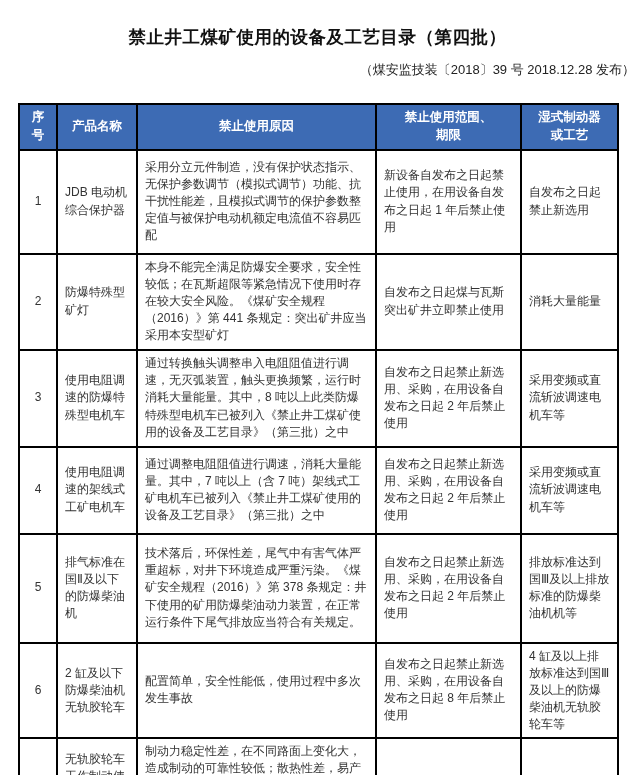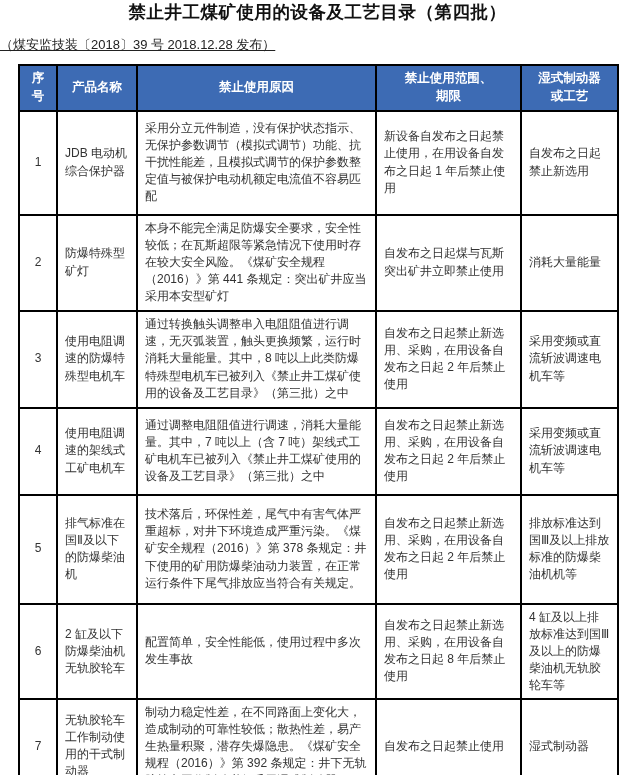--- a/index.html
+++ b/index.html
@@ -3,35 +3,34 @@
 <meta charset="utf-8">
 <style>
   * { margin: 0; padding: 0; box-sizing: border-box; }
   html, body {
     width: 635px; height: 775px;
     background: #ffffff;
     font-family: "Liberation Sans", "DejaVu Sans", sans-serif;
     overflow: hidden;
     position: relative;
   }
-  .doc { width: 635px; height: 678px; position: relative; padding-top: 0; }
+  .doc { width: 635px; height: 678px; position: relative; padding-top: 25px; }
   .doc-title {
     text-align: center;
     font-size: 17.5px;
     font-weight: bold;
     color: #111111;
     letter-spacing: 0.5px;
   }
   .doc-subtitle {
-    text-align: left;
+    text-align: right;
     font-size: 13px;
     color: #222222;
     margin-top: 12px;
-    margin-bottom: 10px;
-    text-decoration: underline;
+    margin-bottom: 24px;
   }
   table.catalog {
     border-collapse: collapse;
     table-layout: fixed;
     margin-left: 18px;
     width: 599px;
   }
   table.catalog col.c-index { width: 38px; }
   table.catalog col.c-name  { width: 80px; }
   table.catalog col.c-reason{ width: 239px; }

